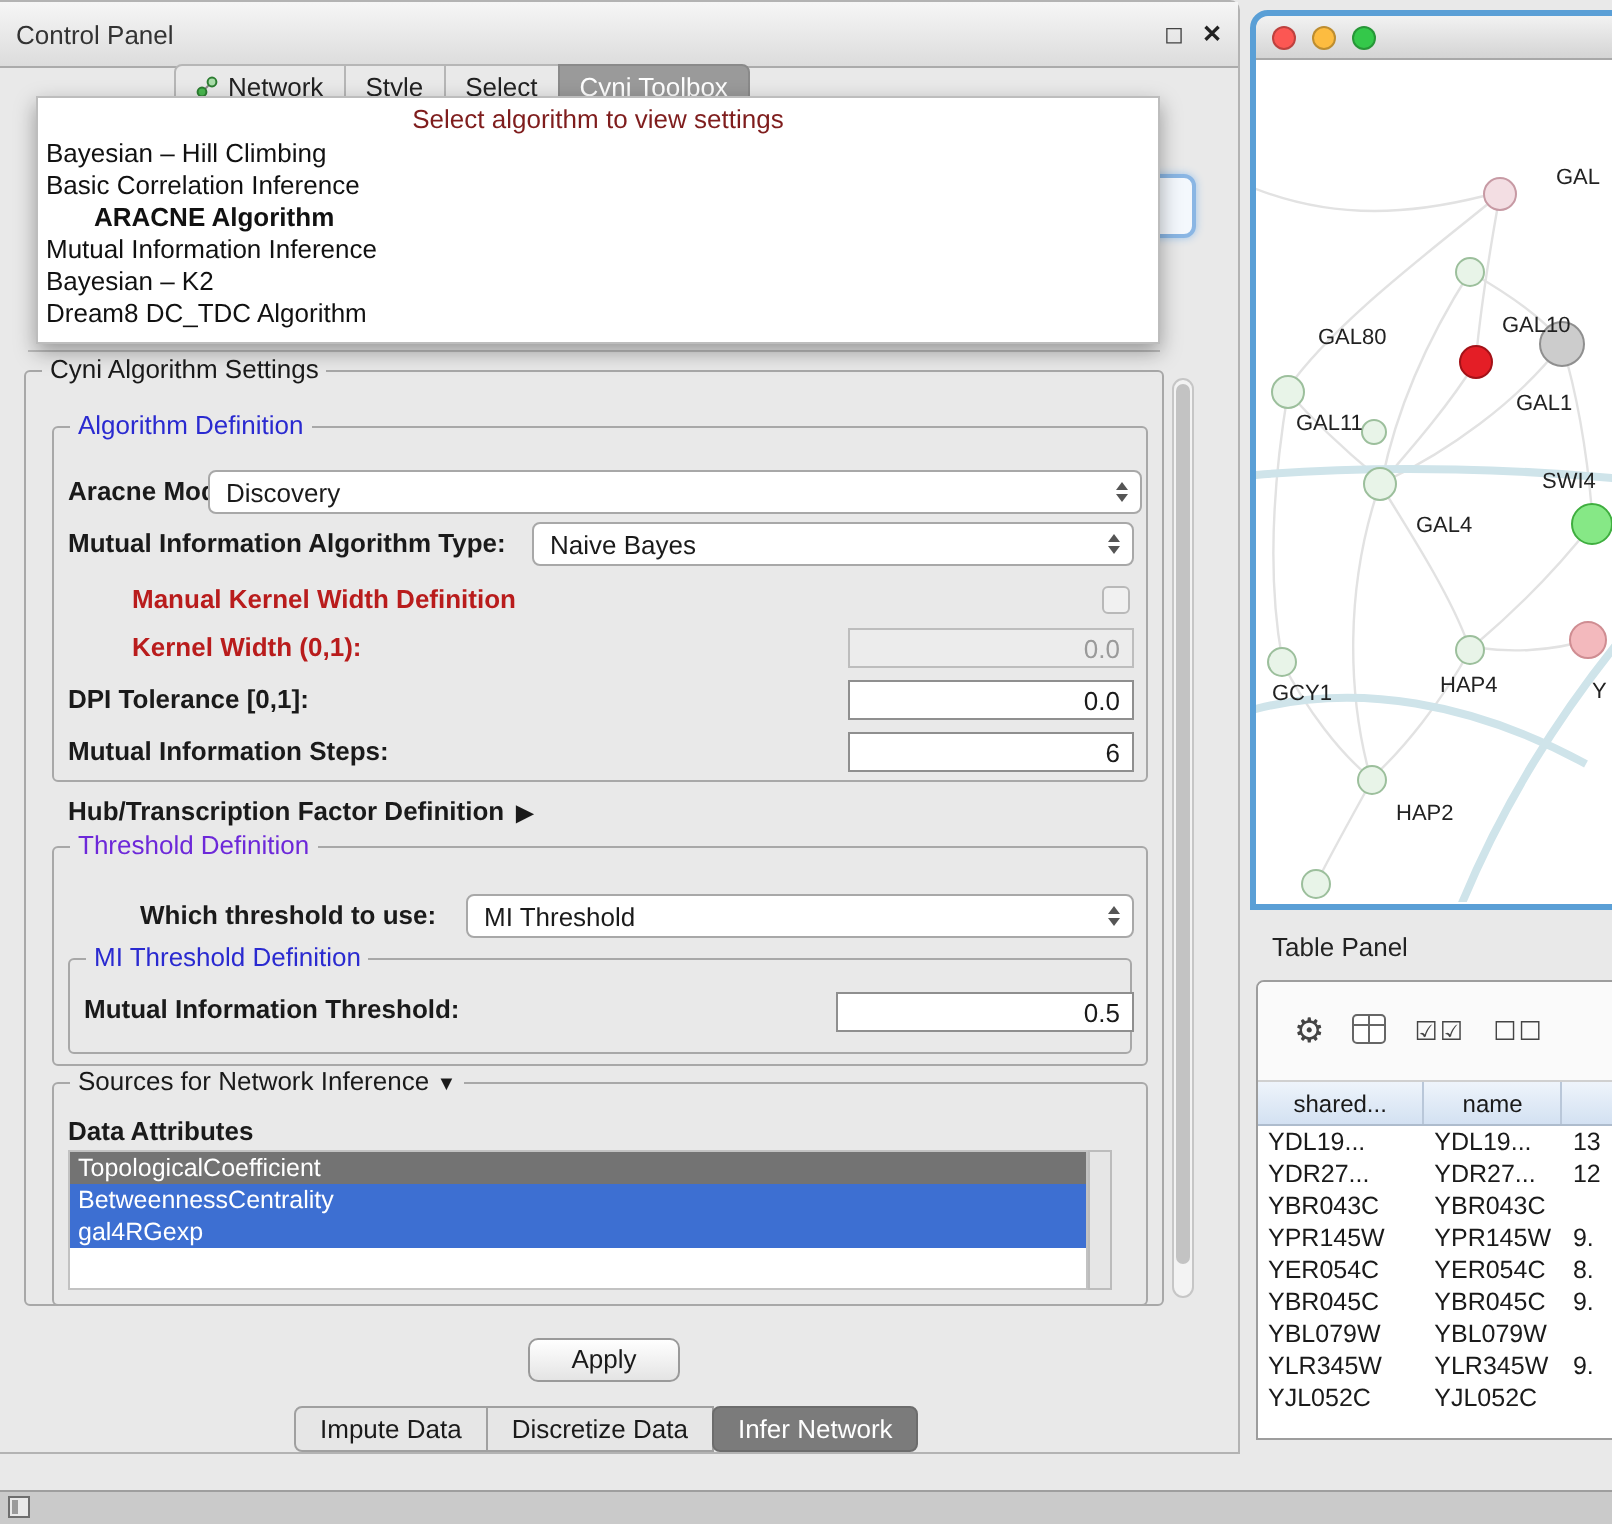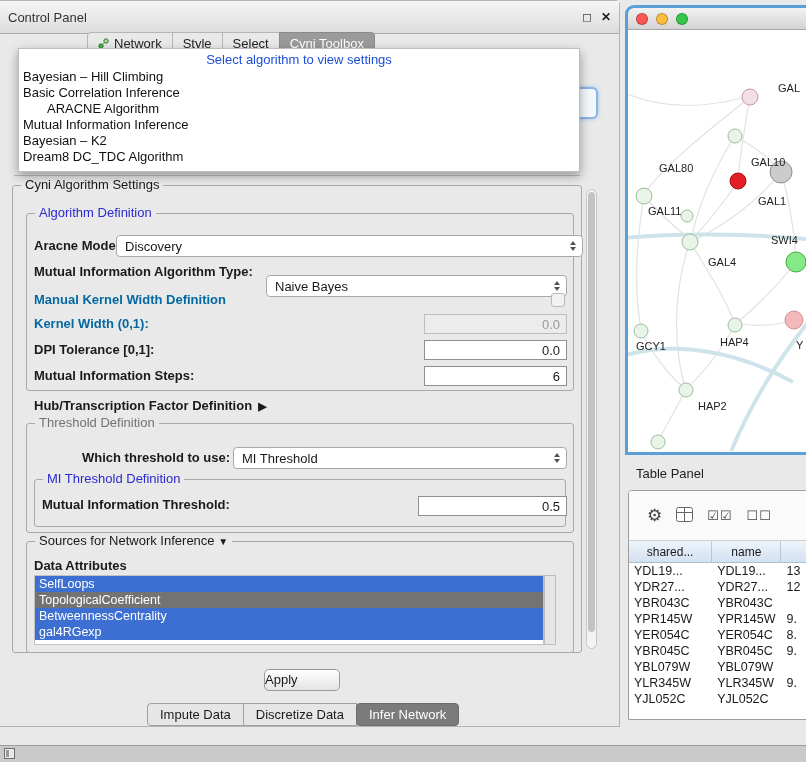--- a/index.html
+++ b/index.html
@@ -25,51 +25,51 @@
   .tab:last-child{border-radius:0 4px 4px 0;}
   .tab.active{background:#9a9a9a;color:#fff;border-color:#8a8a8a;}
   .tab svg{display:block;}
   
   .focus-frag{position:absolute;left:566px;top:86px;width:28px;height:28px;border:2px solid #8ab6e4;
     border-radius:6px;box-shadow:0 0 4px #9cc3ea;background:#f4f8fd;}
   .cut-line{position:absolute;left:14px;top:174px;width:566px;height:1px;background:#bdbdbd;}
   
   .popup{position:absolute;left:18px;top:47px;width:560px;background:#fff;border:1px solid #bdbdbd;
     box-shadow:0 4px 10px rgba(0,0,0,0.35);padding:2px 0 6px 0;z-index:60;}
-  .popup-placeholder{color:#1d4ed8;text-align:center;height:18px;line-height:18px;}
+  .popup-placeholder{color:#7f1d1d;text-align:center;height:18px;line-height:18px;}
   .popup-item{padding:0 0 0 4px;height:16px;line-height:16px;color:#111;}
-  .popup-item.bold{font-weight:normal;padding-left:28px;}
+  .popup-item.bold{font-weight:bold;padding-left:28px;}
   
   .group{position:absolute;border:1px solid #a8a8a8;border-radius:3px;box-sizing:border-box;}
   .legend{position:absolute;top:-9px;left:8px;background:#e9e9e9;padding:0 4px;line-height:16px;white-space:nowrap;}
   .legend.blue{color:#2a2ad0;}
-  .legend.green{color:#737373;}
+  .legend.green{color:#6d28d9;}
   .lbl{position:absolute;font-weight:bold;line-height:22px;white-space:nowrap;}
-  .lbl.dis{color:#0369a1;}
+  .lbl.dis{color:#b91c1c;margin-left:32px;}
   
   .combo{position:absolute;height:22px;background:#fff;border:1px solid #a8a8a8;border-radius:4px;
     display:flex;align-items:center;padding-left:8px;box-sizing:border-box;}
   .combo .arrows{margin-left:auto;width:18px;display:flex;flex-direction:column;align-items:center;gap:2px;}
   .tri-up{width:0;height:0;border-left:3.5px solid transparent;border-right:3.5px solid transparent;border-bottom:4px solid #555;}
   .tri-dn{width:0;height:0;border-left:3.5px solid transparent;border-right:3.5px solid transparent;border-top:4px solid #555;}
   
   .field{position:absolute;height:20px;background:#fff;border:1px solid #8f8f8f;box-sizing:border-box;
     display:flex;align-items:center;justify-content:flex-end;padding-right:6px;}
   .field.disabled{background:#ececec;color:#9a9a9a;border-color:#bdbdbd;}
   .cb{position:absolute;width:14px;height:14px;border:1px solid #b9b9b9;border-radius:3px;background:#f1f1f1;box-sizing:border-box;}
   .expand-arrow{font-size:11px;margin-left:6px;}
   
   .attr-box{position:absolute;background:#fff;border:1px solid #c2c2c2;box-sizing:border-box;overflow:hidden;}
   .attr-item{height:16px;line-height:16px;font-size:12.5px;color:#fff;padding-left:4px;}
   .list-scroll{position:absolute;background:#e6e6e6;border:1px solid #bcbcbc;box-sizing:border-box;}
   .vscroll{position:absolute;width:11px;background:#f3f3f3;border:1px solid #c6c6c6;border-radius:6px;box-sizing:border-box;}
   .vscroll .thumb{position:absolute;left:1px;right:1px;top:2px;height:96%;background:#c3c3c3;border-radius:5px;}
   
   .btn{position:absolute;border:1px solid #9a9a9a;border-radius:5px;background:linear-gradient(#ffffff,#e4e4e4);
-    line-height:20px;height:22px;box-sizing:border-box;}
+    text-align:center;line-height:20px;height:22px;box-sizing:border-box;}
   .seg-bar{position:absolute;display:flex;}
   .seg{padding:3px 12px;border:1px solid #a0a0a0;background:#e6e6e6;margin-left:-1px;line-height:15px;white-space:nowrap;}
   .seg:first-child{border-radius:4px 0 0 4px;}
   .seg:last-child{border-radius:0 4px 4px 0;}
   .seg.active{background:#7b7b7b;color:#fff;border-color:#6c6c6c;border-radius:4px;}
   
   .net-window{position:absolute;left:628px;top:8px;width:200px;height:444px;background:#fff;
     border-radius:6px 6px 0 0;outline:3px solid #5a9fd6;box-sizing:border-box;}
   .mac-titlebar{height:22px;background:linear-gradient(#f2f2f2,#d4d4d4);border-bottom:1px solid #a8a8a8;
     border-radius:6px 6px 0 0;display:flex;align-items:center;padding-left:8px;gap:8px;box-sizing:border-box;}
@@ -152,30 +152,30 @@
   </div>
   <div class="vscroll" style="left:586px;top:188px;height:460px;">
       <div class="thumb"></div>
     </div>
 
   <div class="group" style="left:26px;top:212px;width:548px;height:178px;">
     <span class="legend blue">Algorithm Definition</span>
   </div>
 
   <div class="lbl" style="left:34px;top:234px;">Aracne Mode:</div>
-  <div class="combo" style="left:116px;top:234px;width:467px;">
+  <div class="combo" style="left:104px;top:234px;width:467px;">
     <span>Discovery</span>
     <span class="arrows">
         <span class="tri-up"></span>
         <span class="tri-dn"></span>
       </span>
   </div>
 
   <div class="lbl" style="left:34px;top:260px;">Mutual Information Algorithm Type:</div>
-  <div class="combo" style="left:266px;top:260px;width:301px;margin-top:14px;">
+  <div class="combo" style="left:266px;top:260px;width:301px;">
     <span>Naive Bayes</span>
     <span class="arrows">
         <span class="tri-up"></span>
         <span class="tri-dn"></span>
       </span>
   </div>
 
   <div class="lbl dis" style="left:34px;top:288px;">Manual Kernel Width Definition</div>
   <div class="cb" style="left:551px;top:292px;"></div>
 
@@ -188,21 +188,21 @@
   <div class="lbl" style="left:34px;top:364px;">Mutual Information Steps:</div>
   <div class="field" style="left:424px;top:365px;width:143px;">6</div>
 
   <div class="lbl" style="left:34px;top:394px;">
     <span>Hub/Transcription Factor Definition</span><span class="expand-arrow">▶</span>
   </div>
 
   <div class="group" style="left:26px;top:422px;width:548px;height:110px;">
     <span class="legend green">Threshold Definition</span>
   </div>
-  <div class="lbl" style="left:82px;top:446px;">Which threshold to use:</div>
+  <div class="lbl" style="left:70px;top:446px;">Which threshold to use:</div>
   <div class="combo" style="left:233px;top:446px;width:334px;">
     <span>MI Threshold</span>
     <span class="arrows">
         <span class="tri-up"></span>
         <span class="tri-dn"></span>
       </span>
   </div>
 
   <div class="group" style="left:34px;top:478px;width:532px;height:48px;">
     <span class="legend blue">MI Threshold Definition</span>
@@ -210,21 +210,20 @@
   <div class="lbl" style="left:42px;top:493px;">Mutual Information Threshold:</div>
   <div class="field" style="left:418px;top:495px;width:149px;padding-left:21px;">0.5</div>
 
   <div class="group" style="left:26px;top:540px;width:548px;height:112px;">
     <span class="legend">
       <span>Sources for Network Inference</span> <span style="font-size:10px;">▼</span>
     </span>
   </div>
   <div class="lbl" style="left:34px;top:554px;">Data Attributes</div>
   <div class="attr-box" style="left:34px;top:574px;width:510px;height:70px;">
-      <div class="attr-item" style="background: rgb(61, 111, 210);">SelfLoops</div>
       <div class="attr-item" style="background: #737373;">TopologicalCoefficient</div>
       <div class="attr-item" style="background: rgb(61, 111, 210);">BetweennessCentrality</div>
       <div class="attr-item" style="background: rgb(61, 111, 210);">gal4RGexp</div>
     </div>
   <div class="list-scroll" style="left:544px;top:574px;width:12px;height:70px;"></div>
 
   <div class="btn" style="left:264px;top:668px;width:76px;">Apply</div>
 
   <div class="seg-bar" style="left:148px;top:702px;">
     <div class="seg"><span>Impute Data</span></div>

